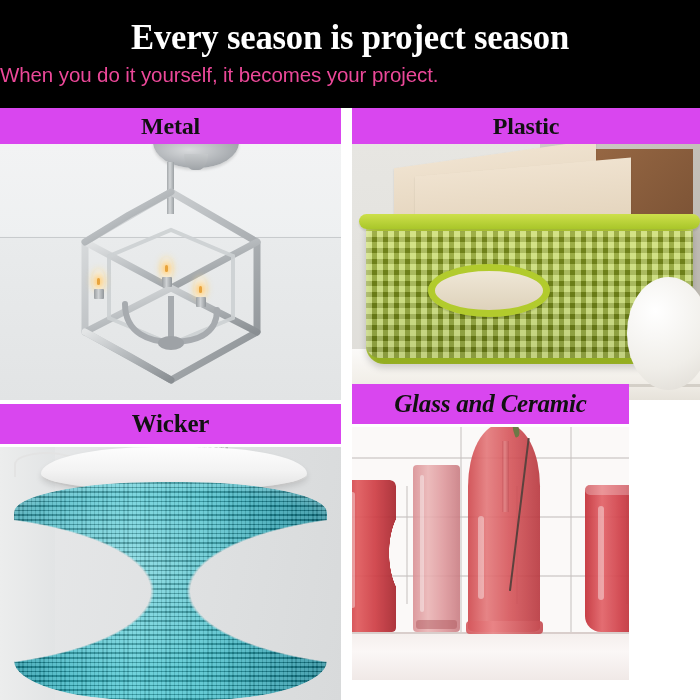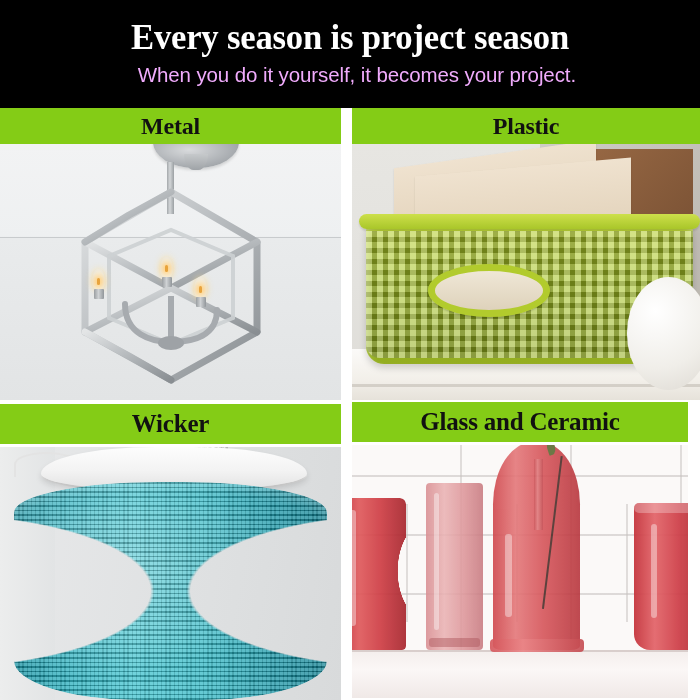--- a/index.html
+++ b/index.html
@@ -14,36 +14,36 @@
     position:absolute;left:0;top:0;width:700px;height:108px;
     background:#000;overflow:hidden;
   }
   .headline{
     position:absolute;left:0;top:18px;width:700px;text-align:center;
     color:#fff;font-family:"Liberation Serif",serif;font-weight:bold;
     font-size:35px;letter-spacing:-0.2px;line-height:40px;
     transform:scaleX(0.99);
   }
   .subhead{
-    position:absolute;left:0;top:62px;width:576px;text-align:right;
-    color:#f0abfc;font-family:"Liberation Sans",sans-serif;font-weight:300;
+    position:absolute;left:0;top:62px;width:576px;text-align:left;
+    color:#ec4899;font-family:"Liberation Sans",sans-serif;font-weight:300;
     font-size:20.5px;line-height:26px;letter-spacing:-0.1px;
   }
 
   
   .cell{position:absolute;background:#fff;overflow:hidden;}
   .cell-tl{left:0;top:108px;width:341px;height:292px;}
   .cell-tr{left:352px;top:108px;width:348px;height:292px;}
   .cell-bl{left:0;top:404px;width:341px;height:296px;}
-  .cell-br{left:352px;top:402px;width:336px;height:296px;}
+  .cell-br{left:352px;top:384px;width:277px;height:296px;font-style:italic;}
 
   .cap{
     position:absolute;left:0;top:0;width:100%;height:36px;
     display:flex;align-items:center;justify-content:center;
-    background:#84cc16;color:#111;
+    background:#d946ef;color:#111;
     font-family:"Liberation Serif",serif;font-weight:bold;
     font-size:24px;letter-spacing:-0.2px;z-index:5;
   }
   .cell-bl .cap,.cell-br .cap{height:40px;font-size:25px;}
 
   .photo{position:absolute;left:0;top:36px;width:100%;height:256px;overflow:hidden;}
   .cell-bl .photo,.cell-br .photo{top:43px;height:253px;}
 
   
   .m-wall{position:absolute;inset:0;background:linear-gradient(#f2f3f4 0%,#eef0f1 36%,#e9ebec 36.5%,#e2e4e5 100%);}

